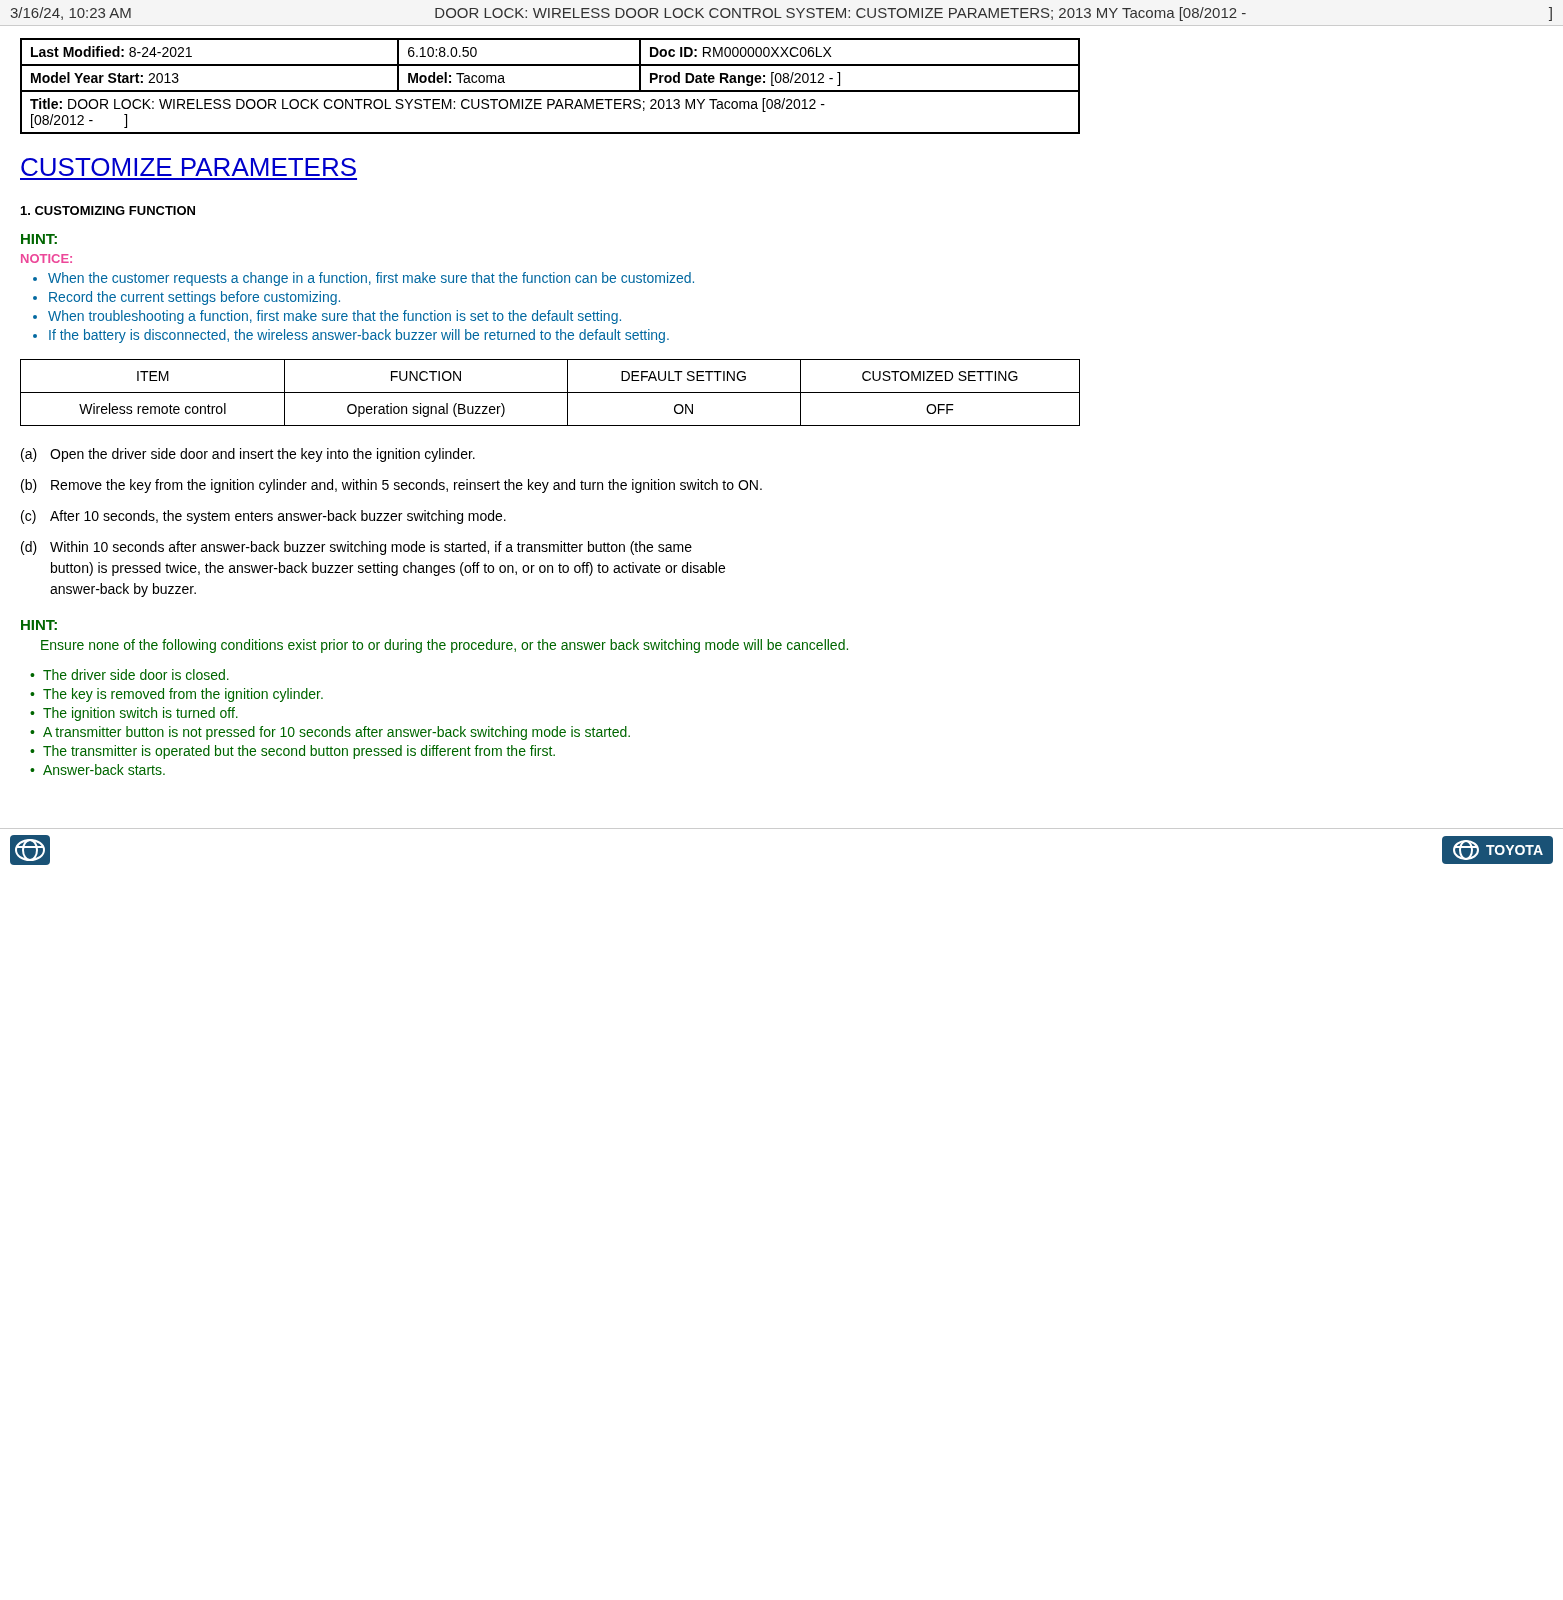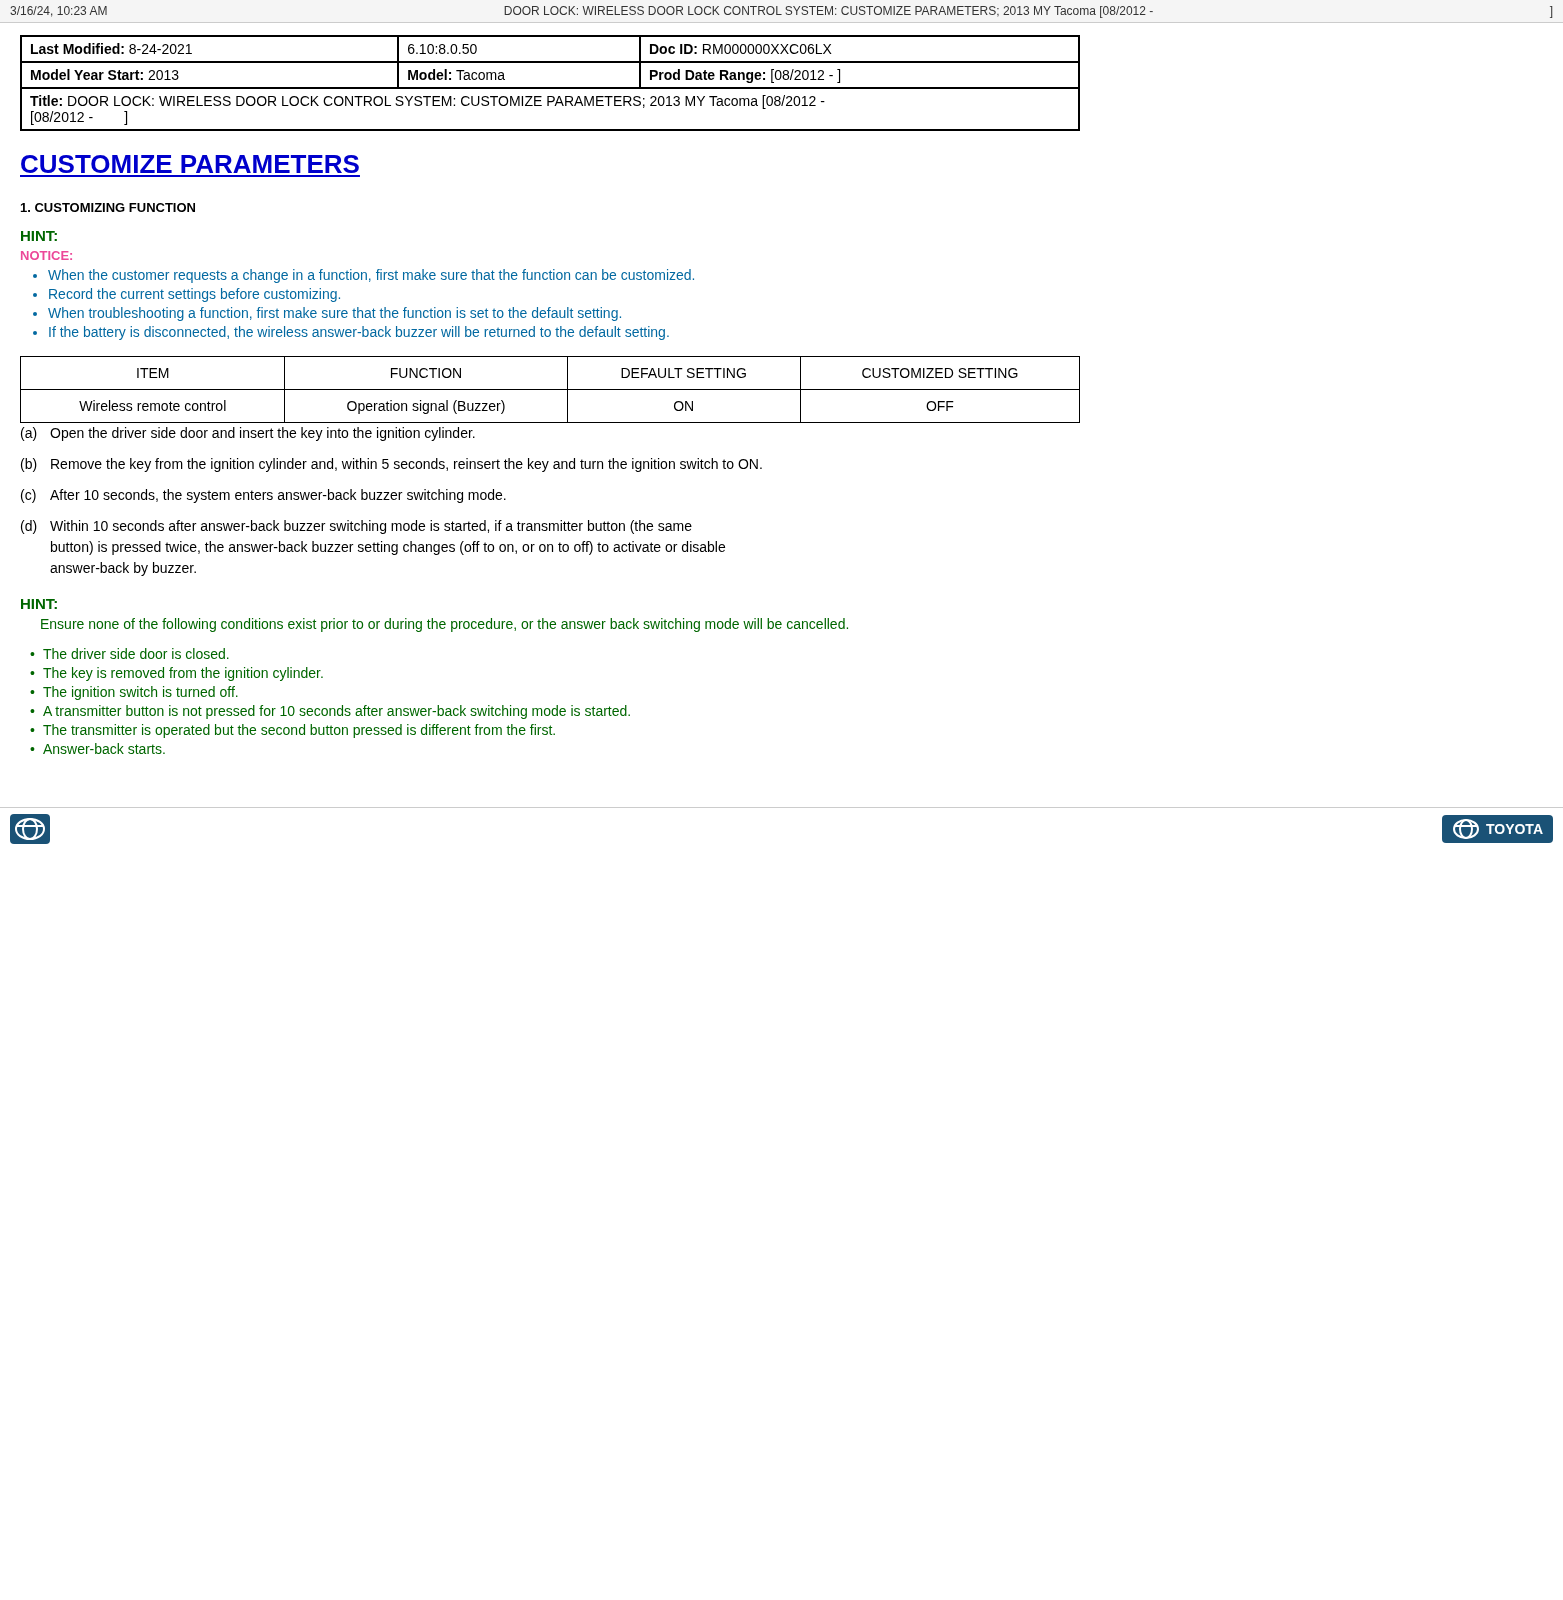--- a/index.html
+++ b/index.html
@@ -7,21 +7,21 @@
       font-family: Arial, sans-serif;
       font-size: 15px;
       color: #000;
       background: #fff;
       padding: 0;
     }
     .browser-bar {
       display: flex;
       align-items: center;
       justify-content: space-between;
-      font-size: 12px;
+      font-size: 15px;
       color: #333;
       padding: 4px 10px;
       border-bottom: 1px solid #ccc;
       background: #f5f5f5;
     }
     .browser-bar .title-text {
       flex: 1;
       text-align: center;
     }
     .main-content {
@@ -39,21 +39,21 @@
       padding: 4px 8px;
       font-size: 14px;
     }
     .meta-table td strong {
       font-weight: bold;
     }
     
     .page-title {
       color: #0000cc;
       font-size: 26px;
-      font-weight: bold;
+      font-weight: normal;
       text-decoration: underline;
       margin-bottom: 20px;
     }
     
     .section-heading {
       font-size: 13px;
       font-weight: bold;
       margin-bottom: 12px;
     }
     
@@ -82,21 +82,21 @@
     }
     .notice-list li {
       color: #0369a1;
       font-size: 14px;
       margin-bottom: 3px;
     }
     
     .data-table {
       width: 100%;
       border-collapse: collapse;
-      margin-bottom: 0;
+      margin-bottom: 18px;
       padding-left: 32px;
     }
     .data-table th, .data-table td {
       border: 1px solid #000;
       padding: 8px 14px;
       text-align: center;
       font-size: 14px;
     }
     .data-table th {
       font-weight: normal;

